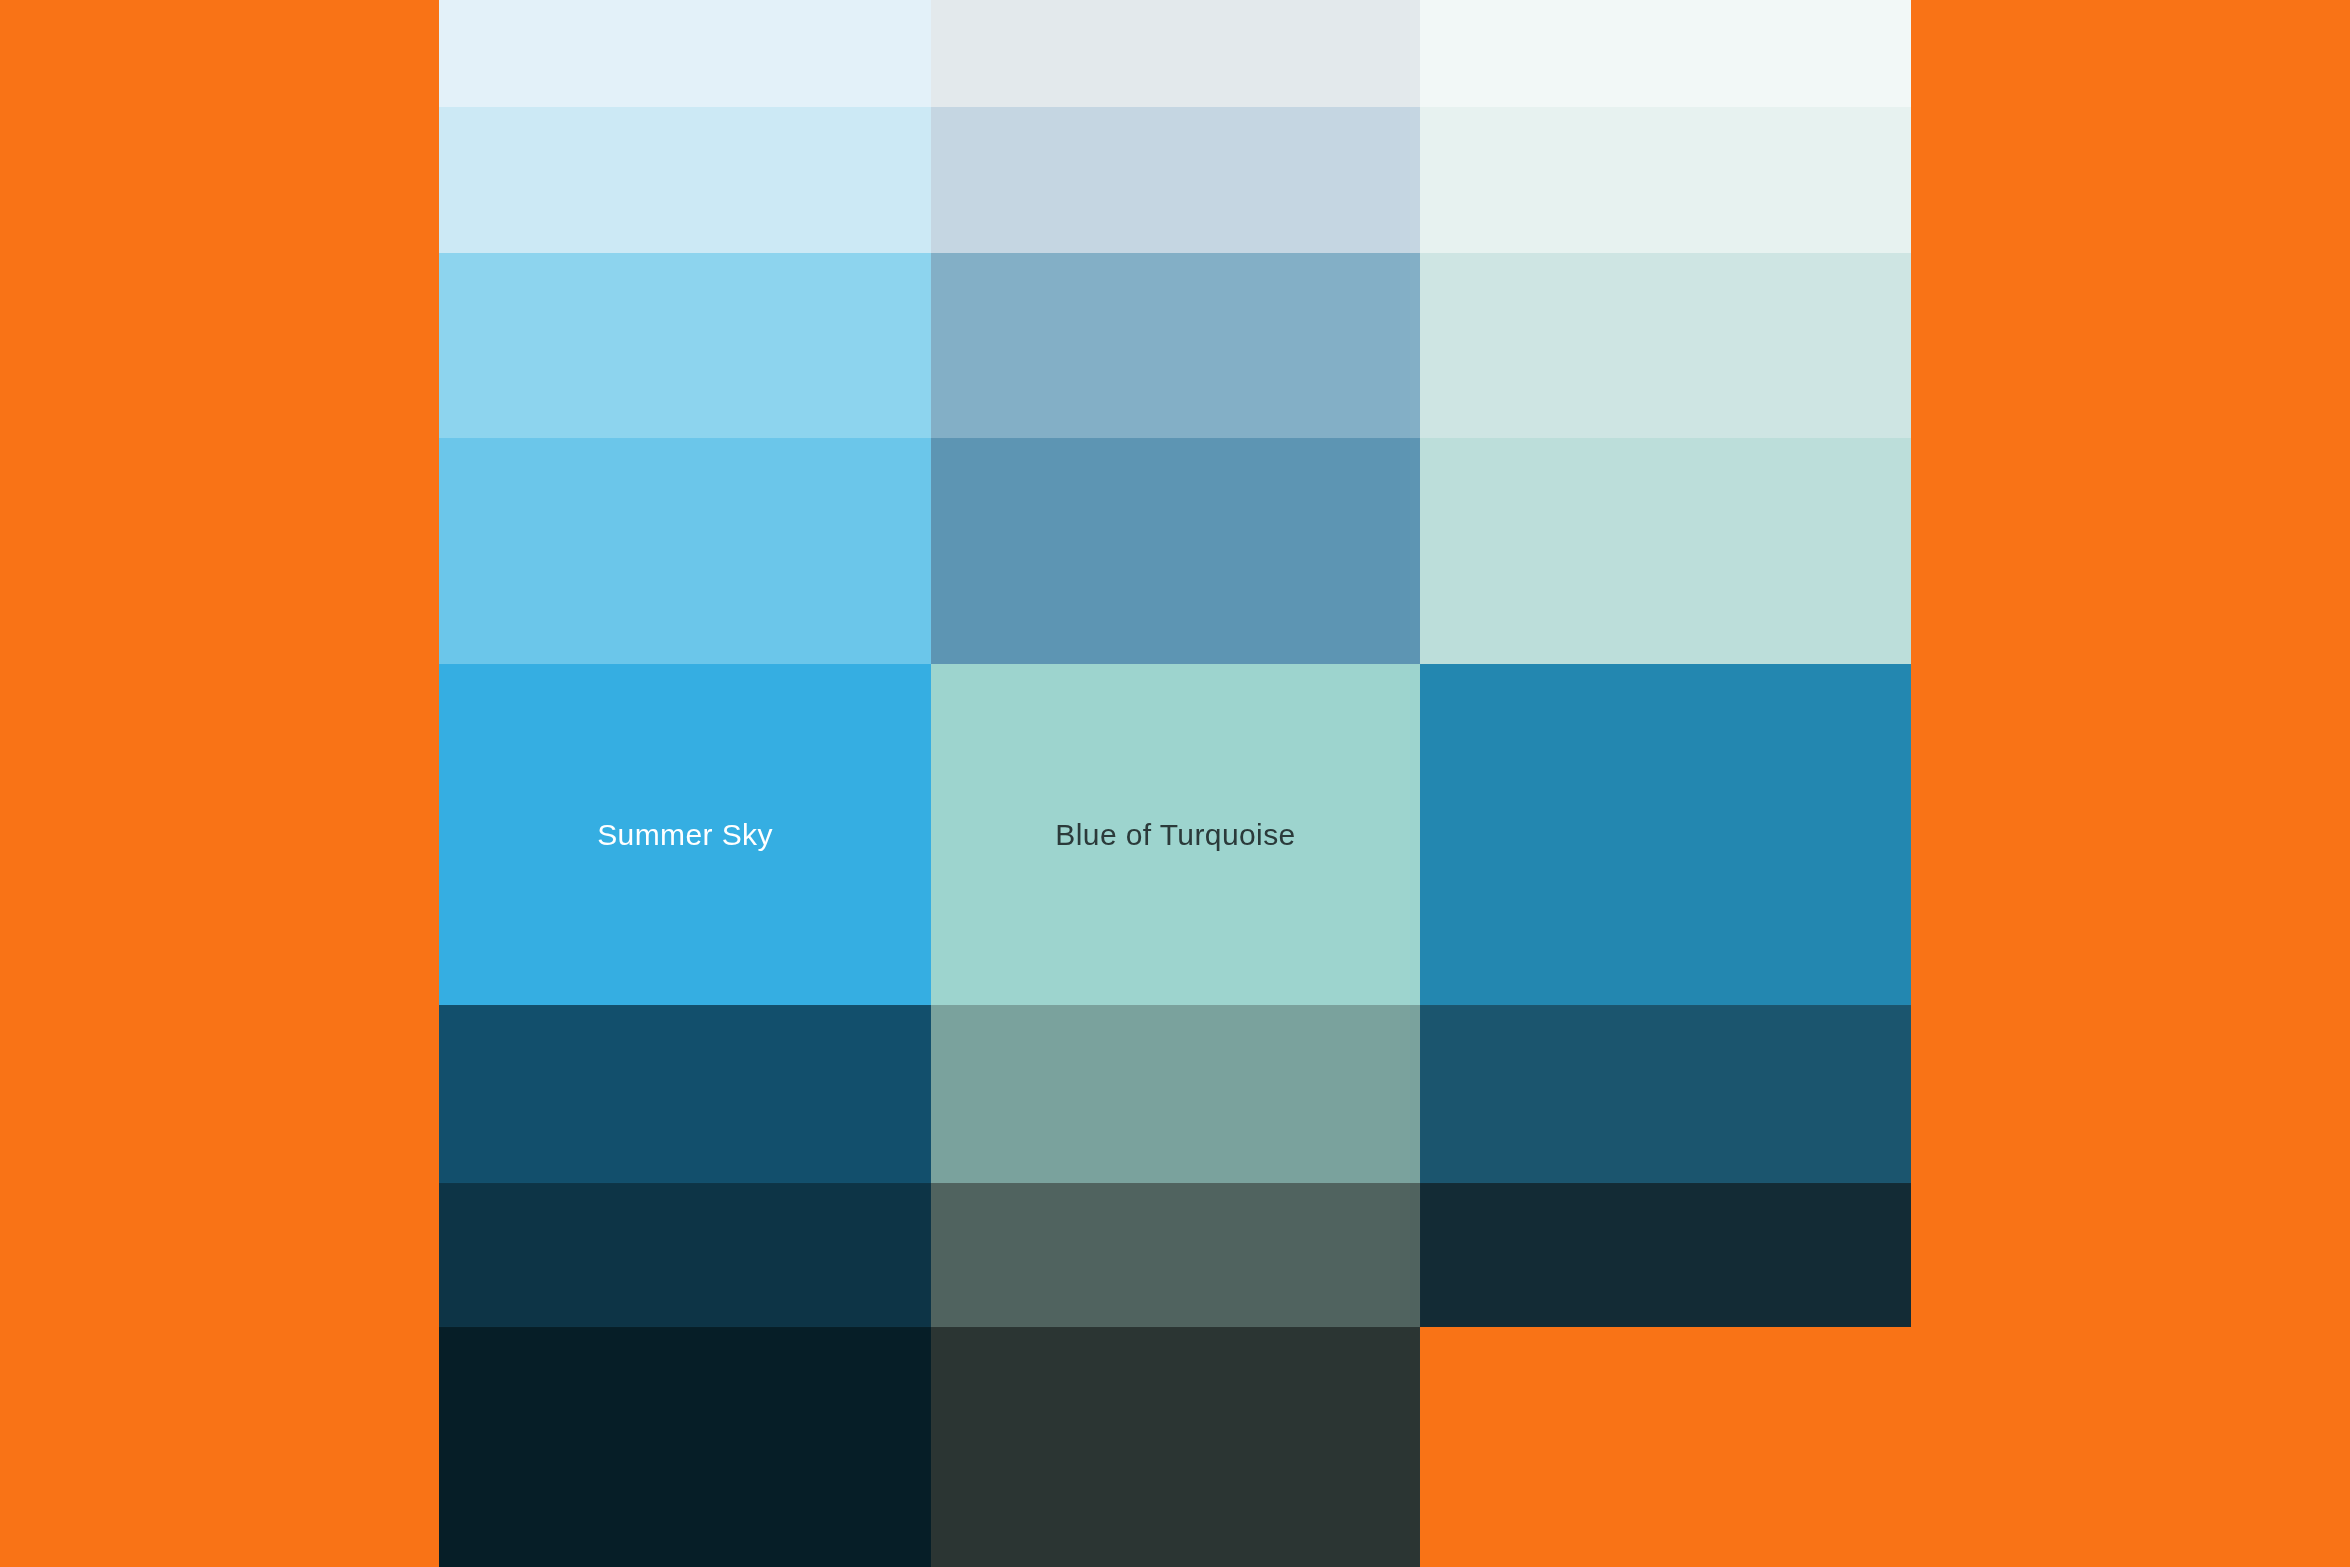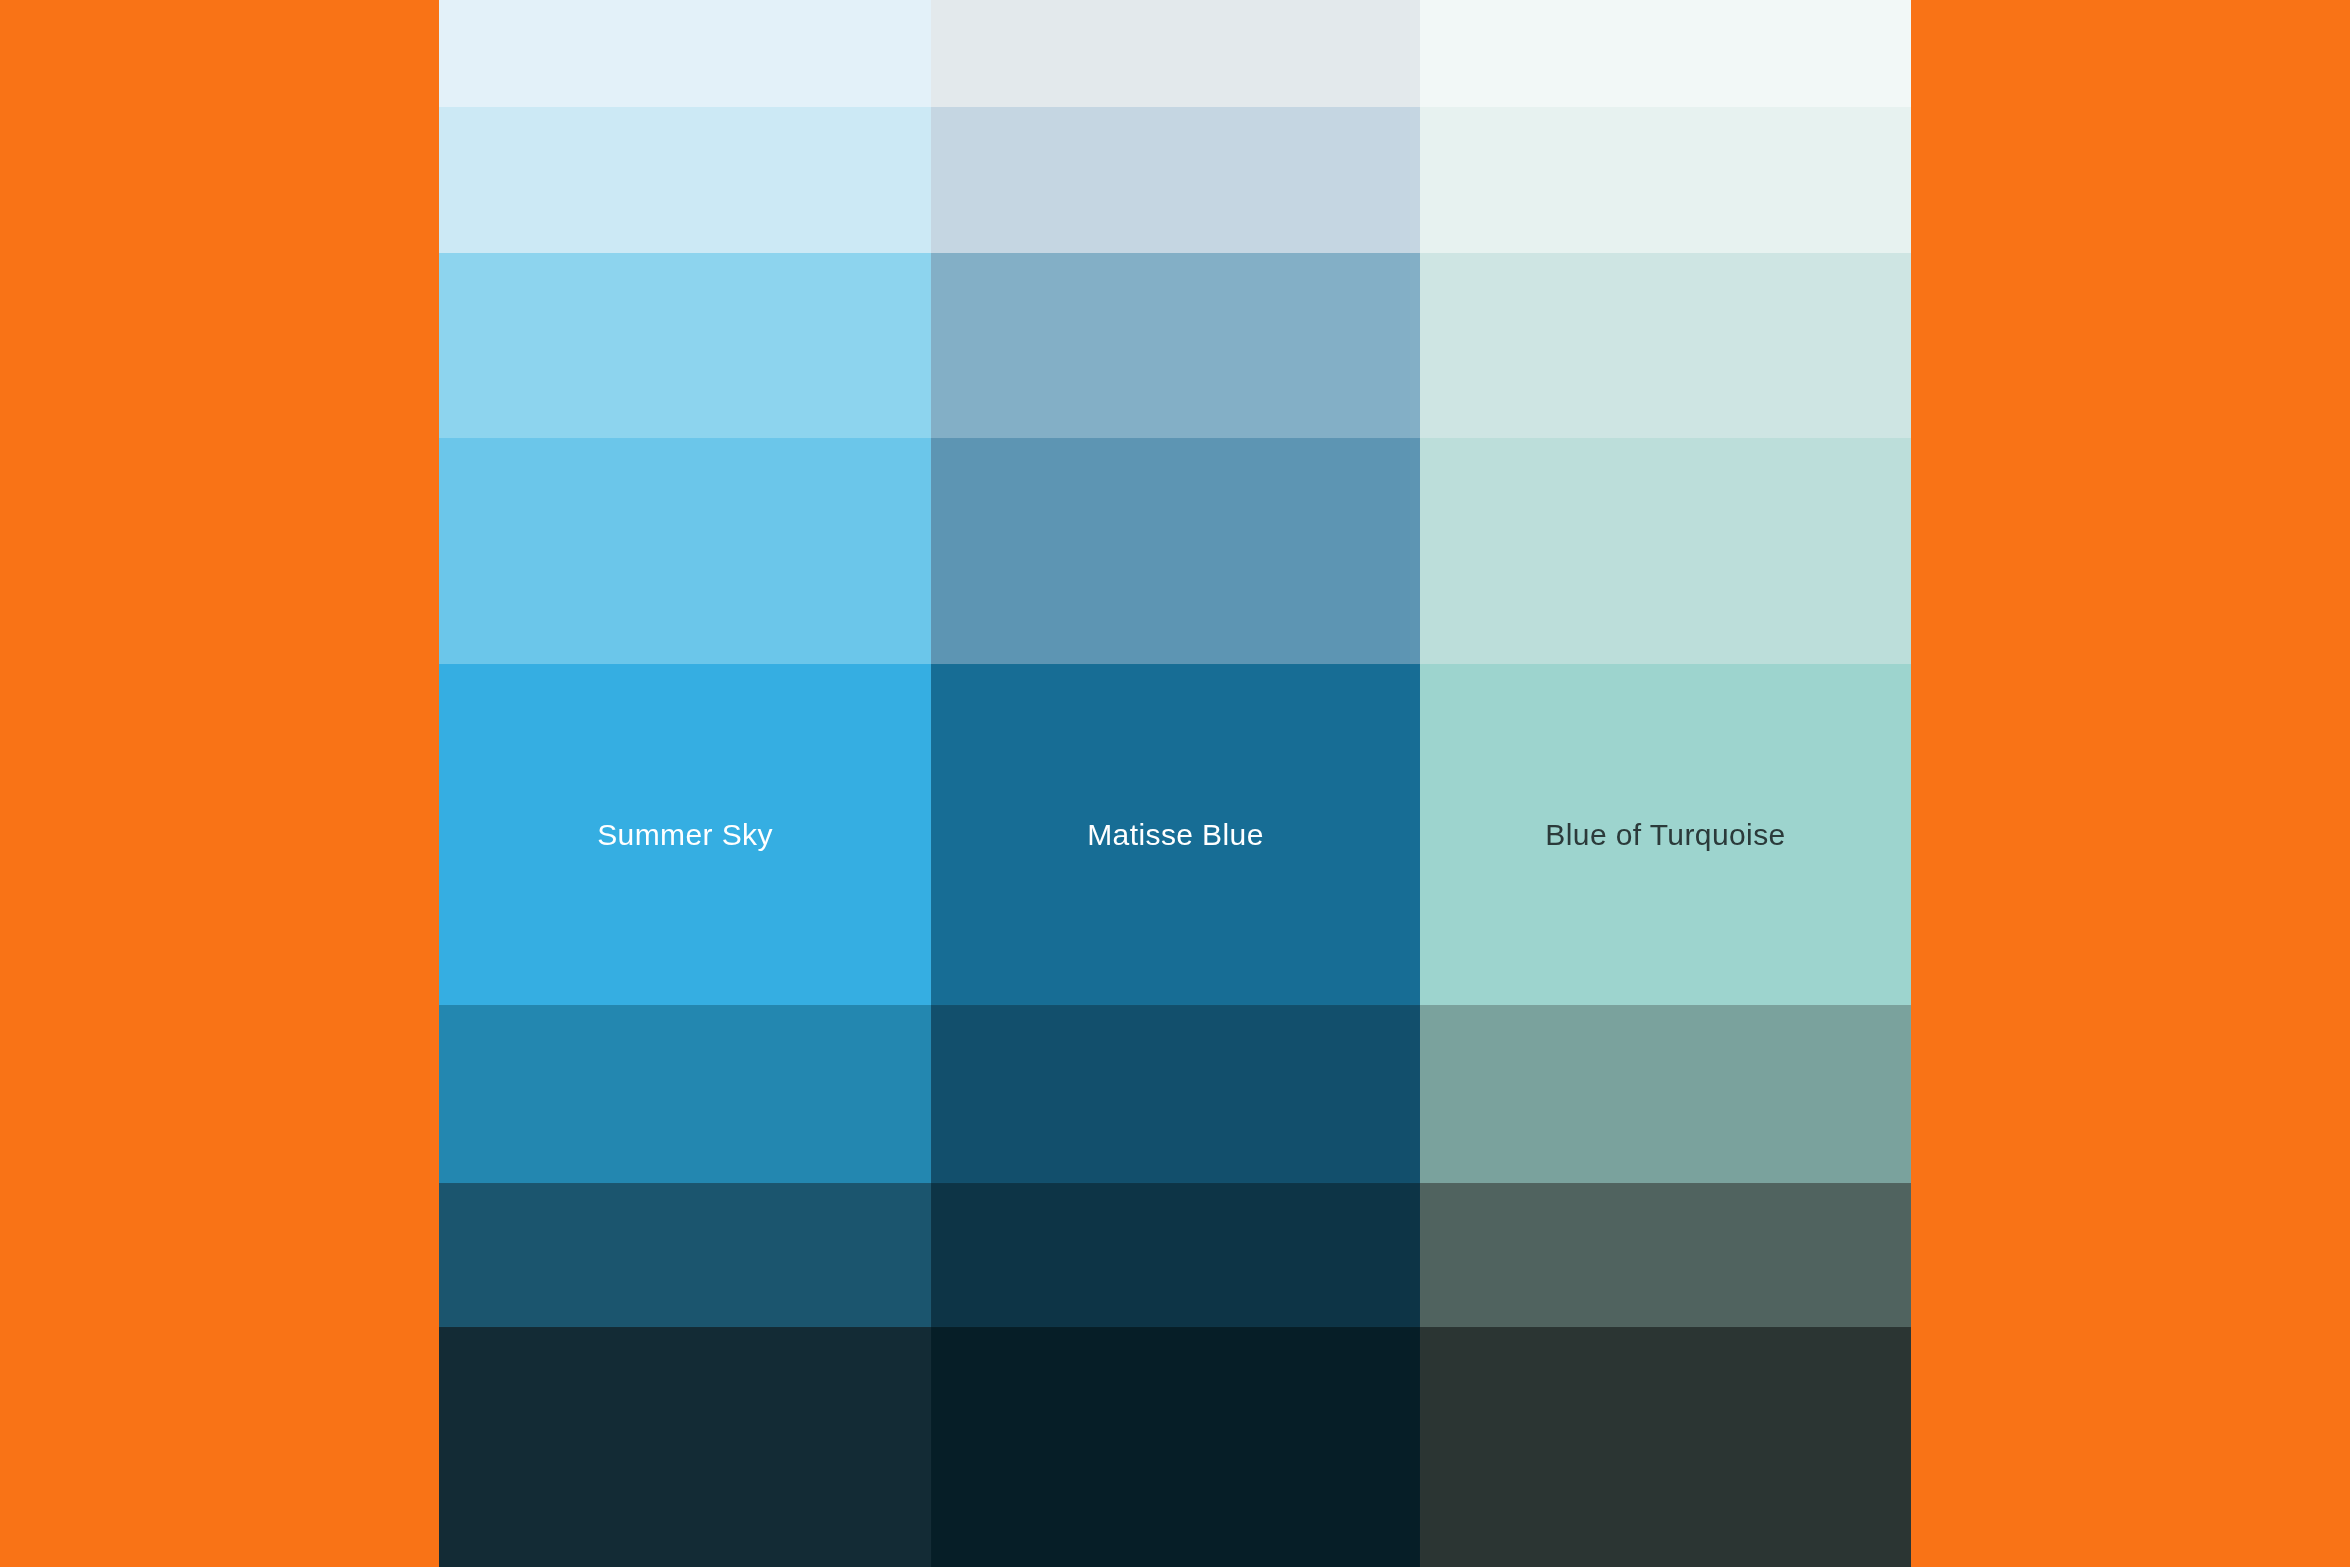--- a/index.html
+++ b/index.html
@@ -76,23 +76,20 @@
       <div class="swatch" style="background: rgb(231, 242, 240);"></div>
       <div class="swatch" style="background: rgb(141, 212, 238);"></div>
       <div class="swatch" style="background: rgb(131, 175, 198);"></div>
       <div class="swatch" style="background: rgb(206, 229, 227);"></div>
       <div class="swatch" style="background: rgb(107, 198, 234);"></div>
       <div class="swatch" style="background: rgb(93, 149, 179);"></div>
       <div class="swatch" style="background: rgb(188, 222, 218);"></div>
       <div class="swatch" style="background: rgb(53, 174, 226);">
         <span class="swatch-label" style="color: rgb(255, 255, 255);">Summer Sky</span>
       </div>
-      <div class="swatch" style="background: rgb(23, 109, 149);">
-        <span class="swatch-label" style="color: rgb(255, 255, 255);">Matisse Blue</span>
-      </div>
       <div class="swatch" style="background: rgb(157, 212, 206);">
         <span class="swatch-label" style="color: rgb(43, 58, 58);">Blue of Turquoise</span>
       </div>
       <div class="swatch" style="background: rgb(35, 135, 176);"></div>
       <div class="swatch" style="background: rgb(18, 79, 108);"></div>
       <div class="swatch" style="background: rgb(122, 162, 157);"></div>
       <div class="swatch" style="background: rgb(27, 85, 110);"></div>
       <div class="swatch" style="background: rgb(13, 52, 70);"></div>
       <div class="swatch" style="background: rgb(80, 99, 95);"></div>
       <div class="swatch" style="background: rgb(19, 43, 53);"></div>

